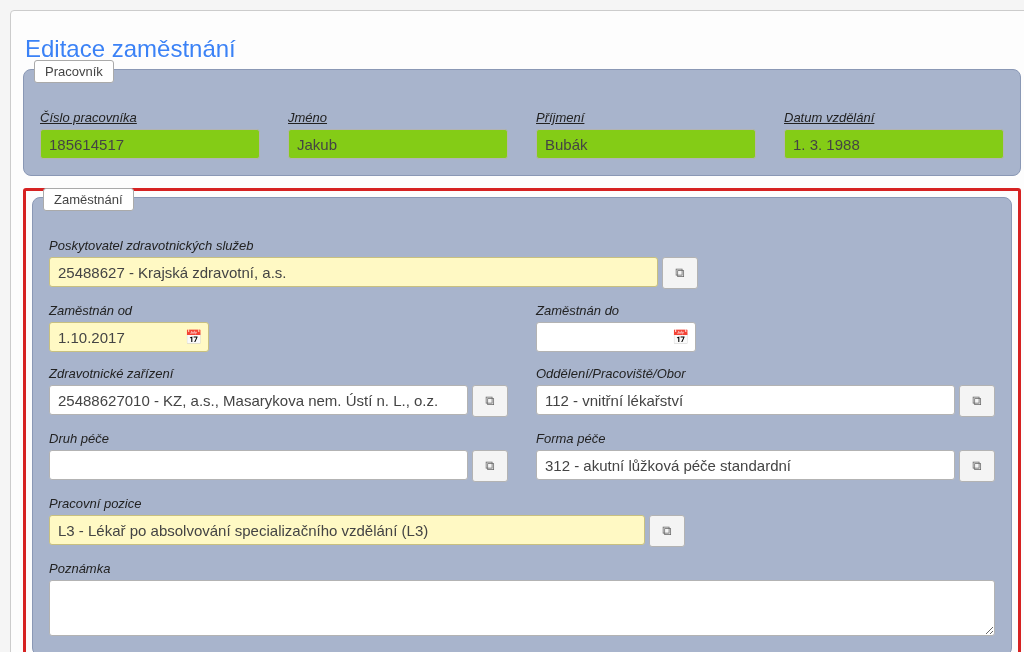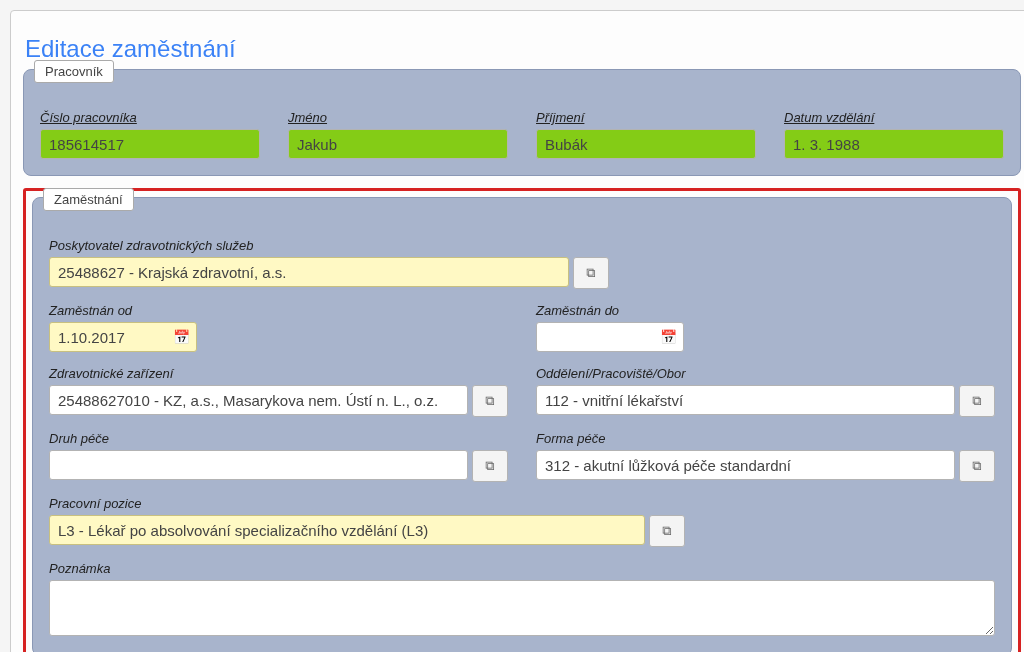--- a/index.html
+++ b/index.html
@@ -100,21 +100,21 @@
       background: #f4f4f4;
       border-radius: 3px;
       display: flex;
       align-items: center;
       justify-content: center;
       cursor: pointer;
       font-size: 13px;
       color: #666;
     }
 
-    .date-wrap { position: relative; width: 148px; }
+    .date-wrap { position: relative; width: 160px; }
     .date-wrap .input { padding-right: 30px; }
     .cal-icon {
       position: absolute;
       right: 6px;
       top: 50%;
       transform: translateY(-50%);
       color: #777;
     }
 
     .textarea {
@@ -164,21 +164,21 @@
   </div>
 
   <div class="highlight-box">
 
     <div class="fieldset">
       <div class="legend">Zaměstnání</div>
 
       <div class="row">
         <div class="col">
           <span class="label">Poskytovatel zdravotnických služeb</span>
-          <div class="lookup-wrap" style="width:560px;">
+          <div class="lookup-wrap" style="width:649px;">
             <input class="lookup-input required" value="25488627 - Krajská zdravotní, a.s." style="">
             <div class="lookup-btn">
               <span>⧉</span>
             </div>
           </div>
         </div>
       </div>
 
       <div class="row">
         <div class="col">

